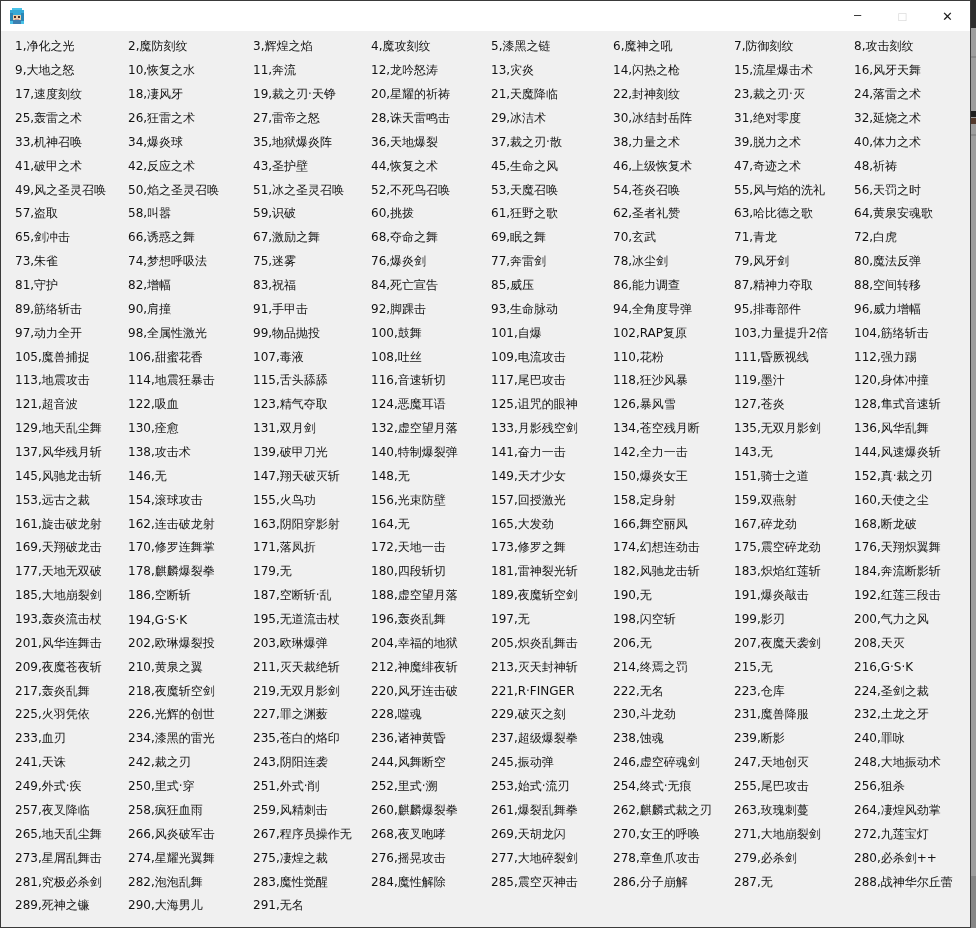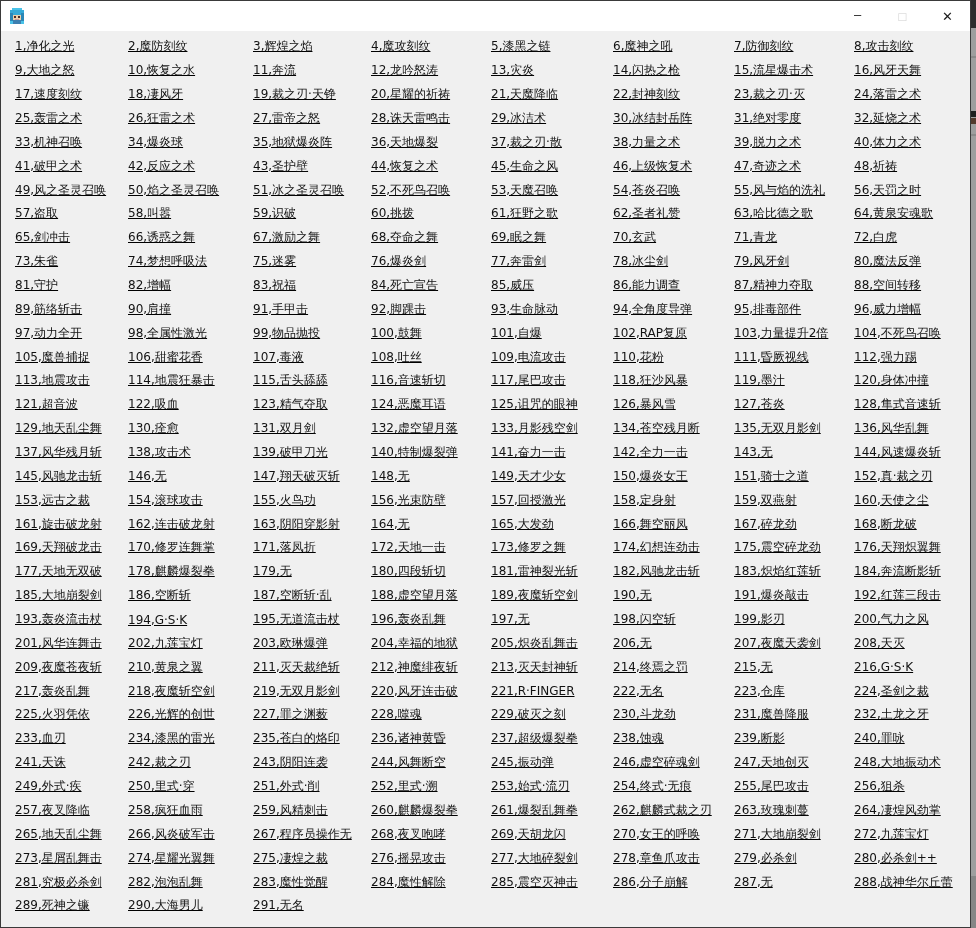--- a/index.html
+++ b/index.html
@@ -18,21 +18,21 @@
   }
   .app-icon{width:16px;height:16px;margin-left:8px;image-rendering:pixelated;}
   .title-text{font-size:12px;color:#000;margin-left:6px;}
   .caption-buttons{margin-left:auto;display:flex;height:100%;}
   .cap-btn{
     width:45px;height:100%;display:flex;align-items:center;justify-content:center;
     font-size:13px;color:#1a1a1a;background:transparent;border:0;cursor:default;
   }
   .cap-btn.min span{position:relative;top:-2px;}
   .cap-btn.disabled{color:#cfcfcf;}
-  .content{flex:1 1 auto;background:#f0f0f0;overflow:hidden;text-decoration:underline;}
+  .content{flex:1 1 auto;background:#f0f0f0;overflow:hidden;}
   .grid{
     display:grid;
     grid-template-columns:113px 125px 118px 120px 122px 121px 120px 1fr;
     grid-auto-rows:23.86px;
     padding:4px 0 0 14px;
   }
   .cell{
     font-size:12px;color:#121212;white-space:nowrap;
     display:flex;align-items:center;letter-spacing:0px;
   }
@@ -177,21 +177,21 @@
         <div class="cell">94,全角度导弹</div>
         <div class="cell">95,排毒部件</div>
         <div class="cell">96,威力增幅</div>
         <div class="cell">97,动力全开</div>
         <div class="cell">98,全属性激光</div>
         <div class="cell">99,物品抛投</div>
         <div class="cell">100,鼓舞</div>
         <div class="cell">101,自爆</div>
         <div class="cell">102,RAP复原</div>
         <div class="cell">103,力量提升2倍</div>
-        <div class="cell">104,不死鸟召唤</div>
+        <div class="cell">104,筋络斩击</div>
         <div class="cell">105,魔兽捕捉</div>
         <div class="cell">106,甜蜜花香</div>
         <div class="cell">107,毒液</div>
         <div class="cell">108,吐丝</div>
         <div class="cell">109,电流攻击</div>
         <div class="cell">110,花粉</div>
         <div class="cell">111,昏厥视线</div>
         <div class="cell">112,强力踢</div>
         <div class="cell">113,地震攻击</div>
         <div class="cell">114,地震狂暴击</div>
@@ -275,21 +275,21 @@
         <div class="cell">192,红莲三段击</div>
         <div class="cell">193,轰炎流击杖</div>
         <div class="cell">194,G·S·K</div>
         <div class="cell">195,无道流击杖</div>
         <div class="cell">196,轰炎乱舞</div>
         <div class="cell">197,无</div>
         <div class="cell">198,闪空斩</div>
         <div class="cell">199,影刃</div>
         <div class="cell">200,气力之风</div>
         <div class="cell">201,风华连舞击</div>
-        <div class="cell">202,九莲宝灯</div>
+        <div class="cell">202,欧琳爆裂投</div>
         <div class="cell">203,欧琳爆弹</div>
         <div class="cell">204,幸福的地狱</div>
         <div class="cell">205,炽炎乱舞击</div>
         <div class="cell">206,无</div>
         <div class="cell">207,夜魔天袭剑</div>
         <div class="cell">208,天灭</div>
         <div class="cell">209,夜魔苍夜斩</div>
         <div class="cell">210,黄泉之翼</div>
         <div class="cell">211,灭天裁绝斩</div>
         <div class="cell">212,神魔绯夜斩</div>

